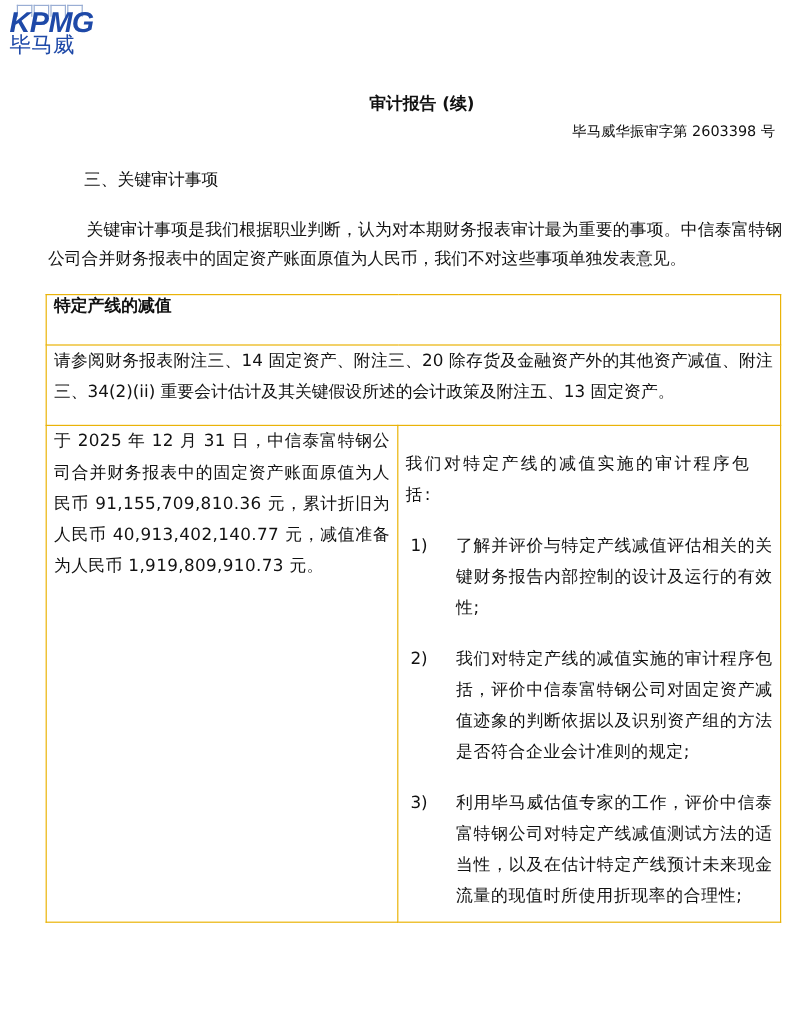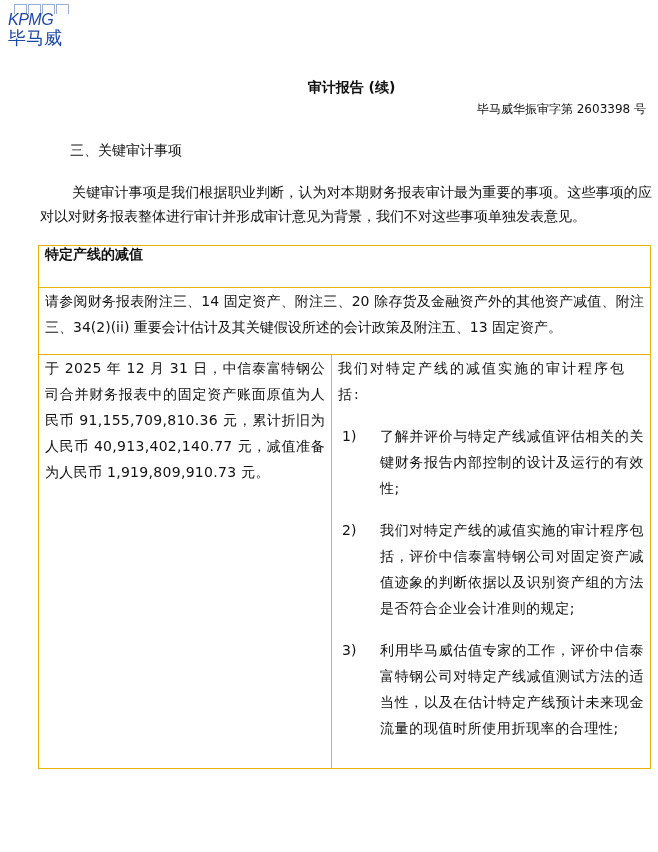--- a/index.html
+++ b/index.html
@@ -29,23 +29,23 @@
   }
   .logo-boxes span {
     width: 13px;
     height: 10px;
     border: 1px solid #9aaed4;
     border-bottom: none;
     box-sizing: border-box;
   }
   .logo-word {
     font-family: "Liberation Sans", sans-serif;
-    font-weight: normal;
+    font-weight: bold;
     font-style: italic;
-    font-size: 16px;
+    font-size: 24px;
     letter-spacing: -0.5px;
     color: #1e49a8;
     line-height: 15px;
     margin-top: -2px;
   }
   .logo-cn {
     font-size: 18px;
     color: #1e49a8;
     margin-top: 3px;
     line-height: 16px;
@@ -126,20 +126,21 @@
   }
   .left-col {
     width: 293px;
   }
   .body-left {
     text-align: justify;
     letter-spacing: 0.3px;
   }
   .body-right-intro {
     letter-spacing: 2px;
+    margin-top: 19px;
   }
   .proc-list {
     list-style: none;
     margin: 0;
     padding: 0;
   }
   .proc-item {
     display: flex;
     margin-top: 16px;
   }
@@ -165,21 +166,21 @@
       <span></span>
   </div>
   <div class="logo-word">KPMG</div>
   <div class="logo-cn">毕马威</div>
 </div>
 
 <div class="title">审计报告 (续)</div>
 <div class="ref-no">毕马威华振审字第 2603398 号</div>
 
 <div class="section-heading">三、关键审计事项</div>
-<p class="intro">关键审计事项是我们根据职业判断，认为对本期财务报表审计最为重要的事项。这些事项的应对以对财务报表整体进行审计并形成审计意见为背景，我们不对这些事项单独发表意见。</p>
+<p class="intro">关键审计事项是我们根据职业判断，认为对本期财务报表审计最为重要的事项。中信泰富特钢公司合并财务报表中的固定资产账面原值为人民币，我们不对这些事项单独发表意见。</p>
 
 <table class="kam">
   <tbody>
       <tr class="row-title">
     <td colspan="2">特定产线的减值</td>
   </tr>
   <tr class="row-ref">
     <td colspan="2">请参阅财务报表附注三、14 固定资产、附注三、20 除存货及金融资产外的其他资产减值、附注三、34(2)(ii) 重要会计估计及其关键假设所述的会计政策及附注五、13 固定资产。</td>
   </tr>
   <tr class="row-body">

